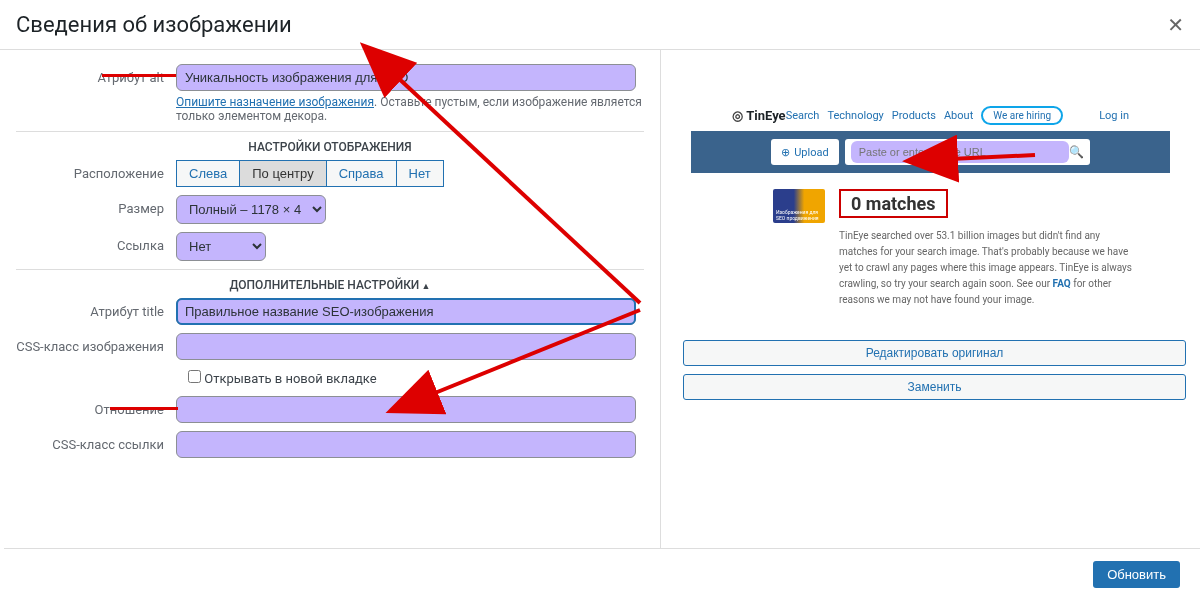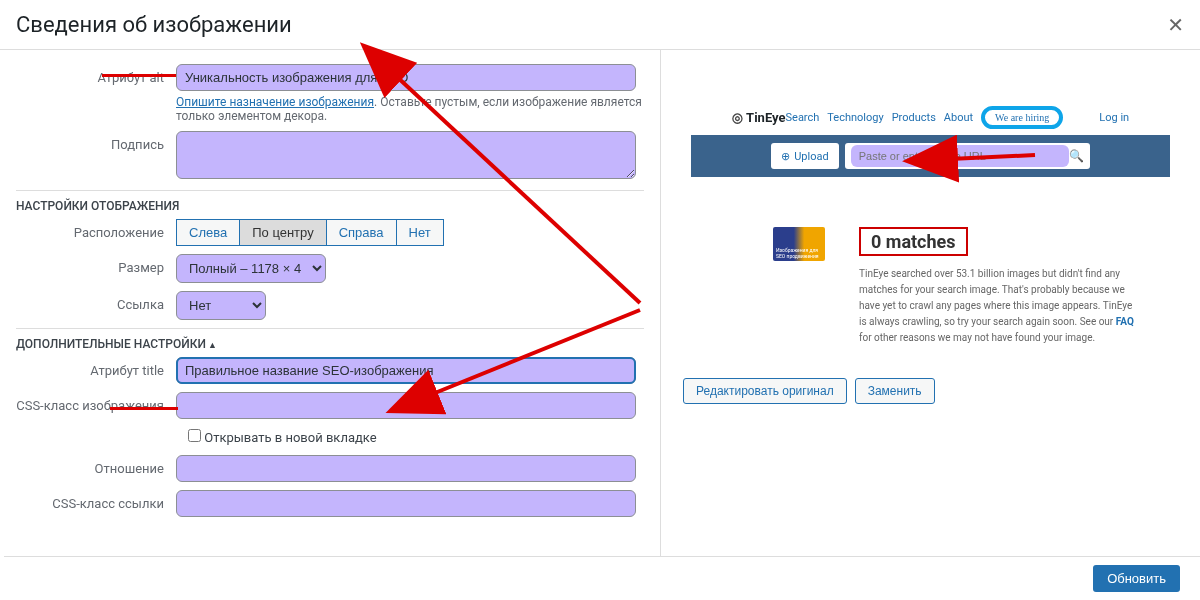--- a/index.html
+++ b/index.html
@@ -27,20 +27,21 @@
     width: 100%; max-width: 460px; border: 1px solid #8c8f94; border-radius: 6px;
     padding: 5px 8px; font-size: 13px; background: #c4b5fd; color: #2c3338;
   }
   textarea { height: 48px; resize: vertical; }
   .help-text { font-size: 12px; color: #646970; margin-top: 4px; display: block; }
   .help-text a { color: #2271b1; text-decoration: underline; }
   .section-title {
     text-transform: uppercase; font-size: 12px; color: #3c434a;
     padding: 8px 0 6px; border-top: 1px solid #ddd; margin-top: 8px;
     font-weight: 500;
+    text-align: center;
   }
   .btn-group { display: inline-flex; border: 1px solid #2271b1; border-radius: 0; overflow: hidden; }
   .btn-group button {
     background: #f6f7f7; border: none; border-right: 1px solid #2271b1;
     padding: 5px 12px; font-size: 13px; color: #2271b1; cursor: pointer;
   }
   .btn-group button:last-child { border-right: none; }
   .btn-group button.active { background: #dcdcdc; color: #333; }
   select.narrow { width: 150px; }
   select.narrow2 { width: 90px; }
@@ -49,47 +50,47 @@
   .caret-up::after { content: " ▲"; font-size: 9px; }
   .preview-wrap { padding: 36px 8px 8px; }
   .tineye-bar {
     display: flex; justify-content: center; align-items: center;
     padding: 6px 10px; font-size: 11px;
   }
   .tineye-logo { font-weight: 700; color: #1d2327; font-size: 13px; }
   .tineye-logo::before { content:"◎ "; color:#444; }
   .tineye-nav { display: flex; gap: 8px; align-items: center; font-size: 11px; }
   .tineye-nav a { color:#2271b1; text-decoration:none; }
-  .hiring-pill { border:4px solid #0ea5e9; border-radius: 12px; padding: 2px 10px; color:#2271b1; font-size:10px;font-family:Liberation Serif, serif; }
+  .hiring-pill { border:2px solid #0ea5e9; border-radius: 12px; padding: 2px 10px; color:#2271b1; font-size:10px; }
   .tineye-search-row {
     background: #3a638c; padding: 8px 80px; display:flex; gap:6px; margin: 0 8px;
   }
   .upload-btn {
     background:#fff; border-radius:3px; padding:4px 10px; font-size:11px; color:#2271b1;
     display:flex; align-items:center; gap:4px; cursor:pointer;
   }
   .search-bar { flex:1; display:flex; background:#fff; border-radius:3px; align-items:center; padding:2px 6px; }
   .search-bar input { border:none; font-size:11px; color:#666; flex:1; outline:none; }
-  .results-area { padding: 16px 40px 0 90px; display:flex; gap:34px; position:relative;margin-top:34px; }
+  .results-area { padding: 16px 40px 0 90px; display:flex; gap:14px; position:relative; }
   .thumb {
     width:52px; height:34px; background: linear-gradient(90deg,#2b3e8c 40%, #f0a500 60%);
     border-radius:2px; flex-shrink:0; position:relative;
   }
   .img-caption { position:absolute; bottom:2px; left:3px; color:#fff; font-size:5px; }
   .matches-box { border:2px solid #c00; padding: 2px 10px; display:inline-block; }
   .matches-title { font-size:18px; font-weight:700; color:#333; }
   .results-text { font-size:10px; color:#666; line-height:1.6; max-width: 320px; }
   .results-text a { color:#2271b1;font-weight:bold; }
-  .action-btns { display:flex; gap:8px; margin-top:24px; margin-left:8px; }
+  .action-btns { display:flex; gap:8px; margin-top:24px; margin-left:8px;flex-direction:column; }
   .action-btns button {
     background:#f6f7f7; border:1px solid #2271b1; color:#2271b1;
     border-radius:3px; padding:5px 12px; font-size:12px; cursor:pointer;
   }
   .modal-footer {
-    position:absolute; bottom:0; right:0; left:4px; height:44px;
+    position:absolute; bottom:0; right:0; left:4px; height:52px;
     display:flex; justify-content:flex-end; align-items:center;
     padding:0 20px; background:#fff; border-top:1px solid #ddd;
   }
   .primary-btn {
     background:#2271b1; color:#fff; border:none; border-radius:3px;
     padding:6px 14px; font-size:13px; cursor:pointer;
   }
   .red-underline-alt { position:absolute; left:102px; top:74px; width:74px; height:3px; background:#d00; }
   .red-underline-title { position:absolute; left:110px; top:407px; width:68px; height:3px; background:#d00; }
   .red-highlight-title input { outline:2px solid #2271b1; outline-offset:-2px; }
@@ -109,26 +110,20 @@
     <div class="field-row">
       <div class="field-label">Атрибут alt</div>
       <div class="field-control">
         <input type="text" value="Уникальность изображения для SEO" style="">
         <span class="help-text">
           <a href="#">Опишите назначение изображения</a><span>. Оставьте пустым, если изображение является только элементом декора.</span>
         </span>
       </div>
     </div>
 
-    <div class="field-row">
-      <div class="field-label">Подпись</div>
-      <div class="field-control">
-        <textarea style=""></textarea>
-      </div>
-    </div>
 
     <div class="section-title">НАСТРОЙКИ ОТОБРАЖЕНИЯ</div>
 
     <div class="field-row">
       <div class="field-label">Расположение</div>
       <div class="field-control">
         <div class="btn-group">
           <button>Слева</button>
           <button class="active">По центру</button>
           <button>Справа</button>

